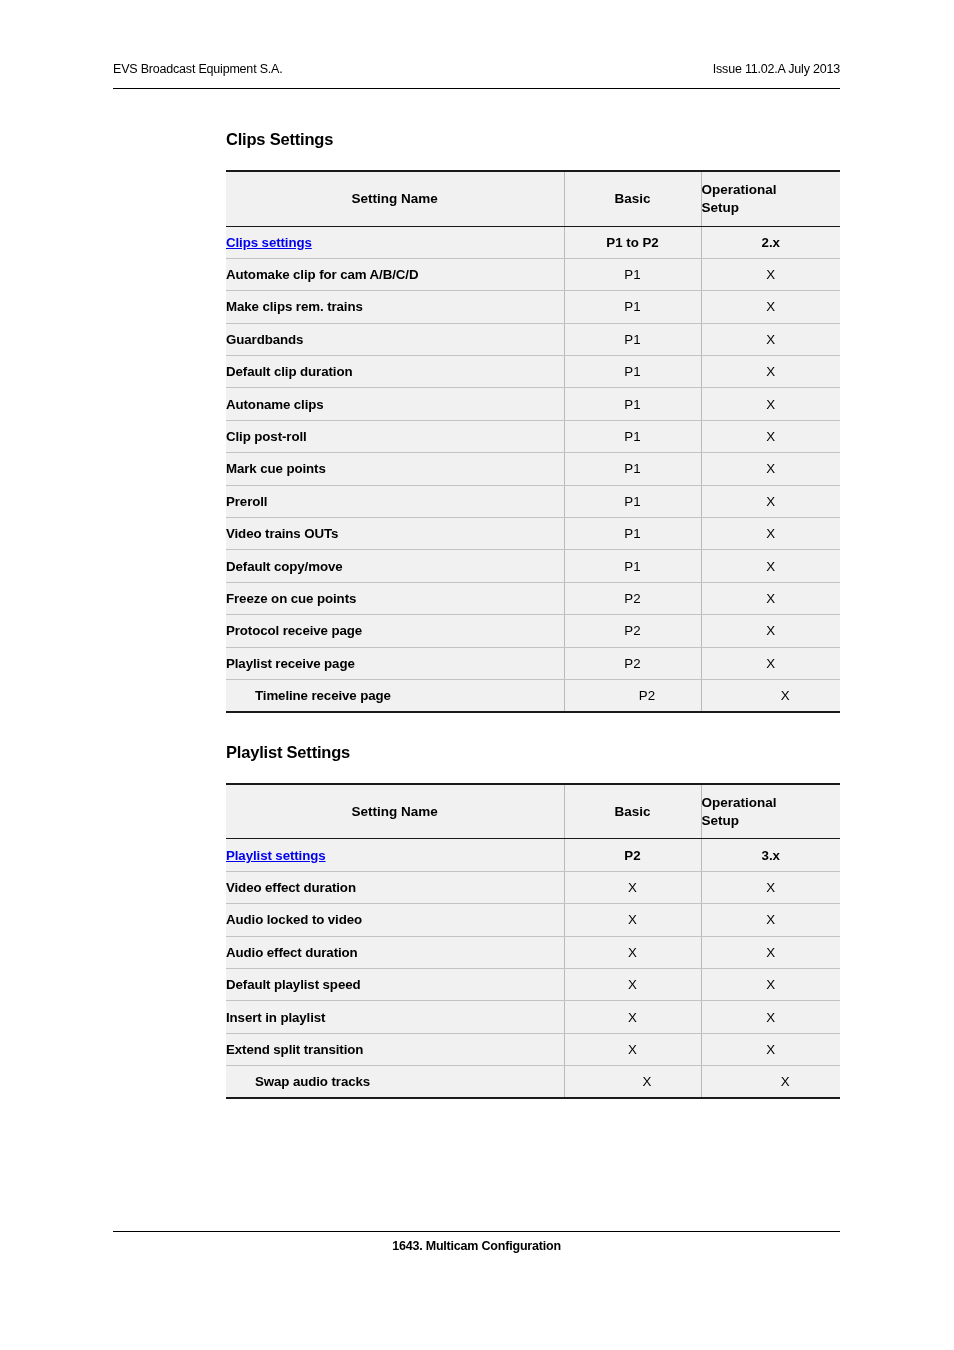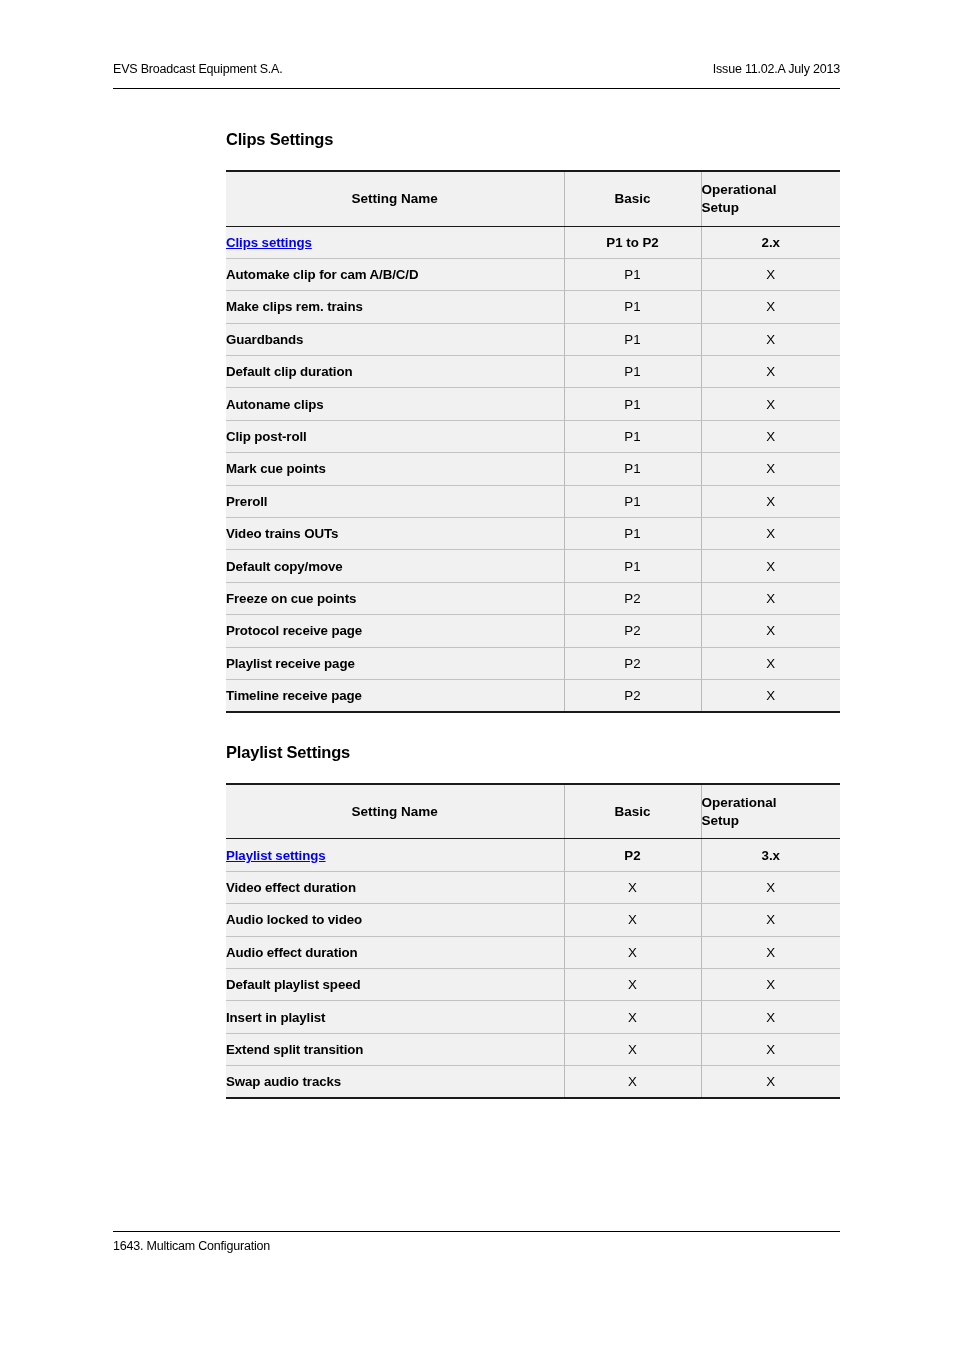--- a/index.html
+++ b/index.html
@@ -52,24 +52,25 @@
     width: 727px;
     height: 0;
     border-top: 1.6px solid #000000;
   }
   .run-foot {
     position: absolute;
     left: 113px;
     top: 1239px;
     width: 727px;
     display: flex;
-    justify-content: flex-start;
+    justify-content: center;
     align-items: baseline;
     font-size: 12.5px;
     letter-spacing: -0.2px;
+    font-weight: bold;
   }
 
   
   .content {
     position: absolute;
     left: 226px;
     top: 130px;
     width: 614px;
   }
 
@@ -127,21 +128,21 @@
     font-weight: bold;
     letter-spacing: -0.1px;
   }
   td.t-val {
     text-align: center;
     font-size: 13.3px;
     font-weight: normal;
   }
   tr.link-row td.t-val { font-weight: bold; }
 
-  tr:last-child td { border-bottom: none; }
+  tr:last-child td { border-bottom: none; padding-left: 29px; }
 
   a.doclink {
     color: #0000ee;
     text-decoration: underline;
     font-weight: bold;
     font-size: 13.3px;
     letter-spacing: -0.1px;
   }
 </style>
 </head>

